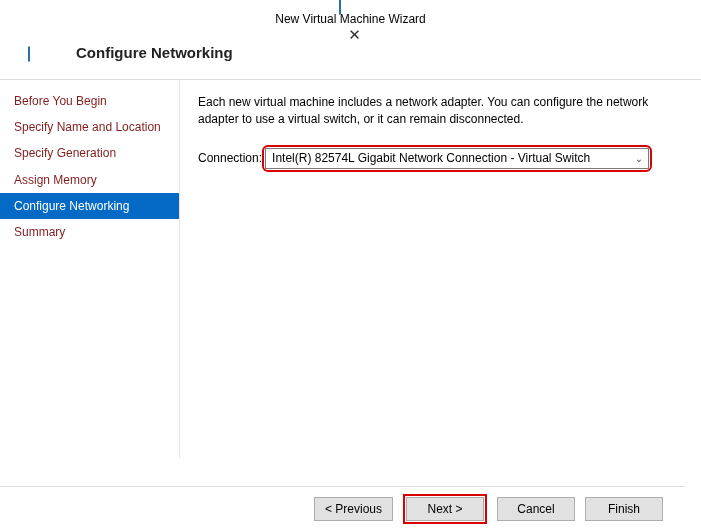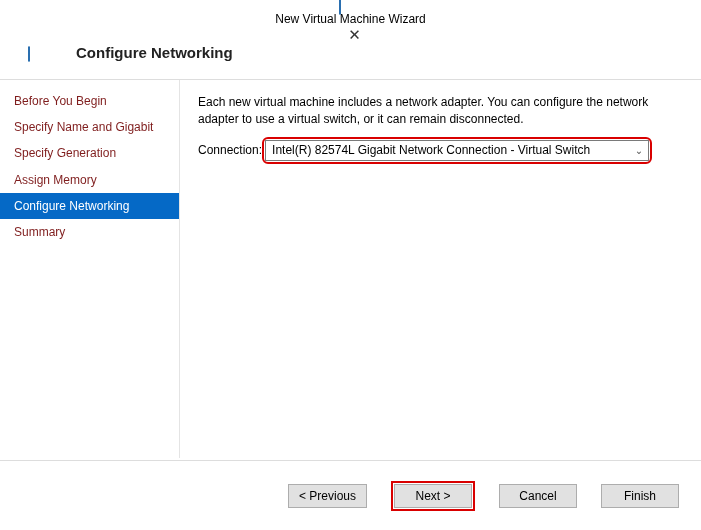--- a/index.html
+++ b/index.html
@@ -12,28 +12,28 @@
   .header { display: flex; align-items: center; padding: 14px 20px 18px 28px; }
   .header .big-icon { width: 16px; height: 12px; margin-right: 32px; }
   .header .heading { font-size: 15px; font-weight: 700; color: #222; }
   .hr { border: none; border-top: 1px solid #ddd; margin: 0; }
   .body { display: flex; height: 378px; }
   .sidebar { width: 180px; border-right: 1px solid #e4e4e4; padding-top: 8px; }
   .step { padding: 5px 10px 5px 14px; font-size: 12px; color: #7f1d1d; cursor: default; line-height: 1.35; }
   .step.indent { padding-left: 28px; }
   .step.active { background: #0569c6; color: #fff; }
   .main { flex: 1; padding: 14px 22px 10px 18px; font-size: 12px; color: #000; }
-  .desc { line-height: 1.45; margin-bottom: 8px; }
+  .desc { line-height: 1.45; margin-bottom: 16px; }
   .field-row { display: flex; align-items: center; gap: 0; }
   .field-label { white-space: nowrap; }
   .select-wrap { position: relative; flex: 1; max-width: 390px; border-radius: 6px; }
   .red-box { border: 2px solid #d90000; padding: 1px; }
   .select { width: 100%; height: 21px; border: 1px solid #7a7a7a; background: #fff; display: flex; align-items: center; padding: 0 18px 0 6px; font-size: 12px; position: relative; }
   .select .chev { position: absolute; right: 5px; top: 50%; transform: translateY(-50%); color: #555; font-size: 10px; pointer-events: none; }
-  .footer { position: absolute; bottom: 0; left: 0; right: 0; border-top: 1px solid #ddd; height: 70px; display: flex; align-items: center; justify-content: flex-end; padding-right: 22px; gap: 24px; }
+  .footer { position: absolute; bottom: 0; left: 0; right: 16px; border-top: 1px solid #ddd; height: 44px; display: flex; align-items: center; justify-content: flex-end; padding-right: 22px; gap: 10px; }
   .btn { min-width: 78px; height: 24px; border: 1px solid #adadad; background: #e1e1e1; font-size: 12px; display: inline-flex; align-items: center; justify-content: center; cursor: default; padding: 0 10px; }
   .btn-wrap { display: inline-block; }
   .btn-wrap.hl { border: 2px solid #d90000; padding: 1px; }
   .monitor-icon { display:inline-block; position:relative; }
   .monitor-icon .screen { width:16px; height:10px; background:linear-gradient(#6bb9ff,#3a8de0); border:1px solid #2a6fb0; border-radius:1px; }
   .monitor-icon .stand { width:6px; height:2px; background:#888; margin:0 auto; }
 </style>
 </head>
 <body>
 
@@ -54,21 +54,21 @@
       <span class="screen"></span><span class="stand"></span>
     </span>
     <span class="heading">Configure Networking</span>
   </div>
 
   <hr class="hr">
 
   <div class="body">
     <div class="sidebar">
       <div class="step"><span>Before You Begin</span></div>
-      <div class="step"><span>Specify Name and Gigabit</span></div>
+      <div class="step"><span>Specify Name and Location</span></div>
       <div class="step"><span>Specify Generation</span></div>
       <div class="step"><span>Assign Memory</span></div>
       <div class="step active"><span>Configure Networking</span></div>
       <div class="step"><span>Summary</span></div>
     </div>
 
     <div class="main">
       <div class="desc">Each new virtual machine includes a network adapter. You can configure the network adapter to use a virtual switch, or it can remain disconnected.</div>
       <div class="field-row">
         <span class="field-label">Connection:</span>

